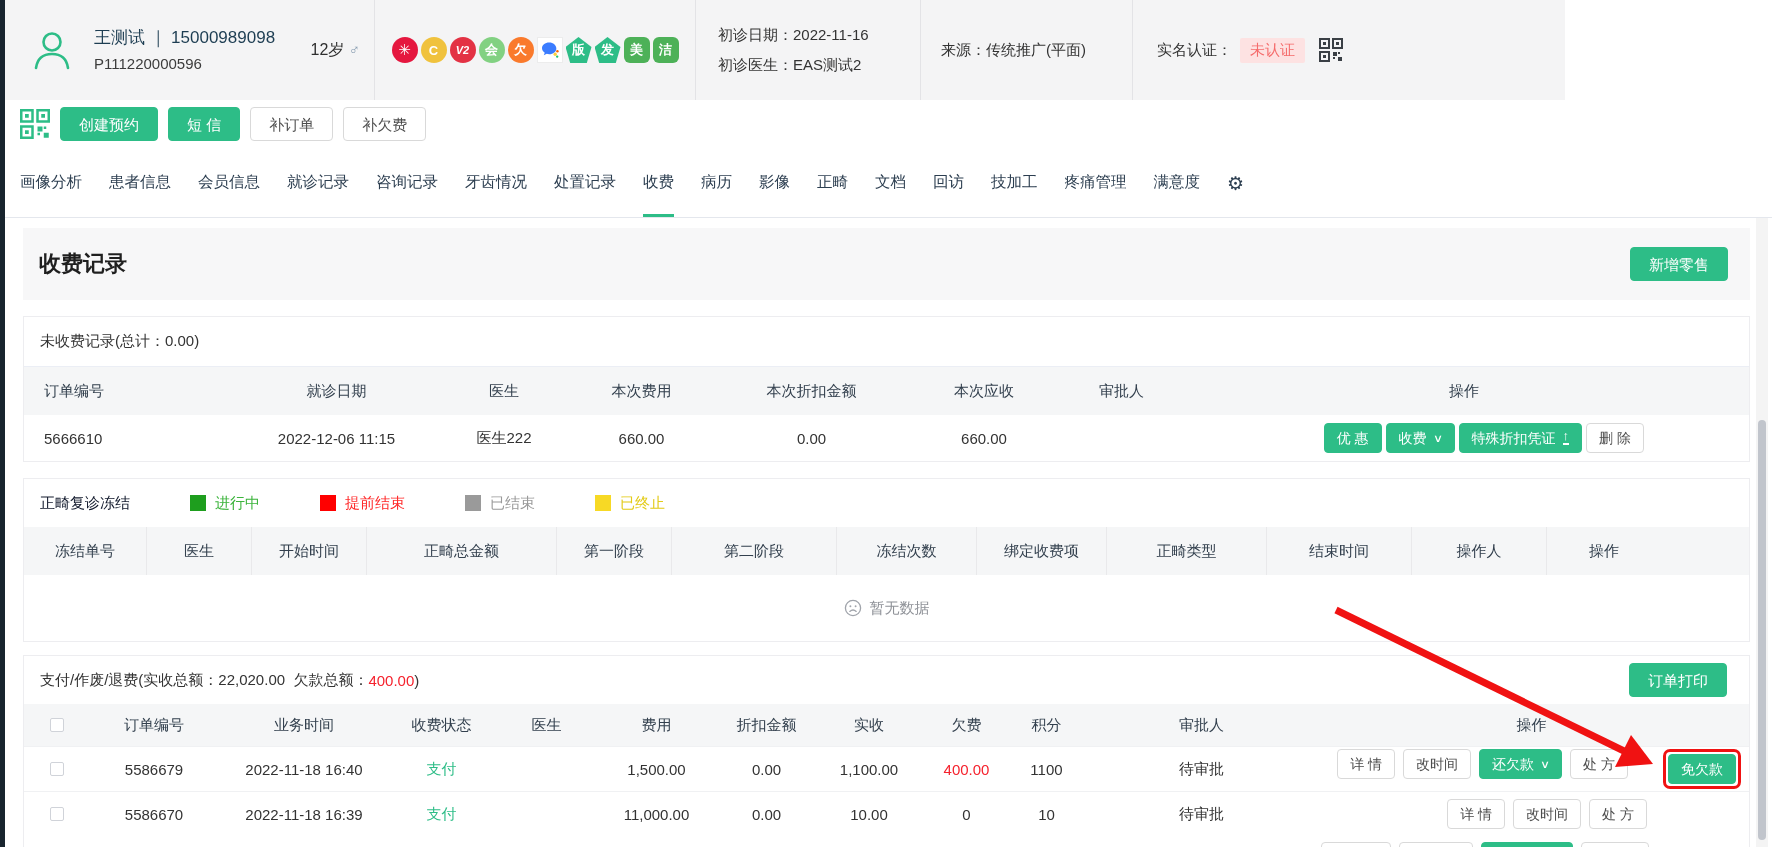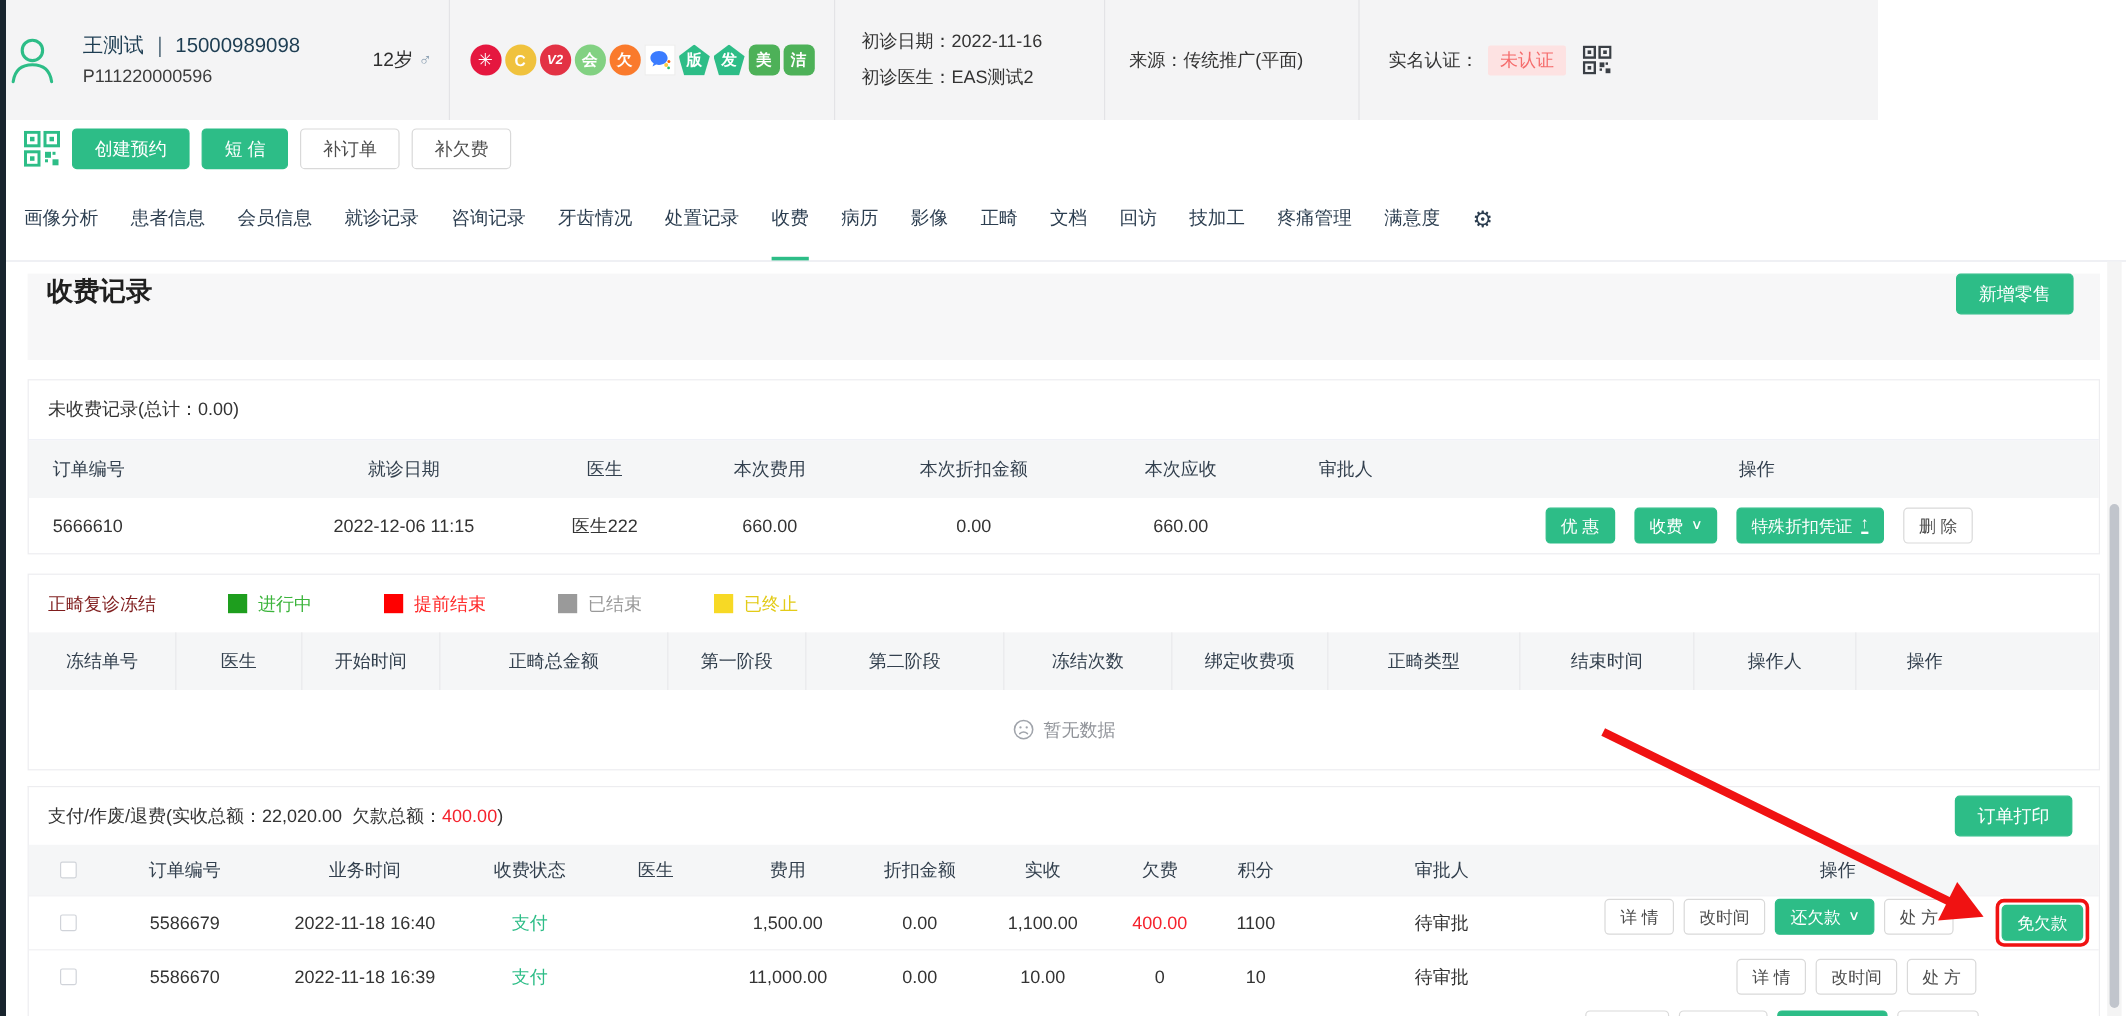--- a/index.html
+++ b/index.html
@@ -6,21 +6,21 @@
   html,body { background:#fff; }
   body { font-family:"Liberation Sans","DejaVu Sans",sans-serif; color:#333; }
   #screen { position:relative; width:1772px; height:847px; background:#fff; overflow:hidden; }
 
   
   .left-edge { position:absolute; left:0; top:0; width:5px; height:847px; background:#18242e; }
 
   
   .top-header { position:absolute; left:5px; top:0; width:1560px; height:100px; background:#f4f4f5; display:flex; }
   .hd-sec { display:flex; align-items:center; border-right:1px solid #e3e3e6; height:100%; }
-  .hd-sec1 { width:370px; }
+  .hd-sec1 { width:370px; padding-left:25px; }
   .hd-sec2 { width:321px; justify-content:center; }
   .hd-sec3 { width:225px; padding-left:22px; }
   .hd-sec4 { width:212px; padding-left:20px; }
   .hd-sec5 { flex:1; padding-left:24px; border-right:none; }
   .avatar { width:44px; height:44px; flex:0 0 44px; }
   .pt-names { margin-left:20px; line-height:1.55; }
   .pt-name { font-size:17px; color:#1d3d52; font-weight:500; white-space:nowrap; }
   .pt-id { font-size:15px; color:#3c3c3c; }
   .pt-age { margin-left:auto; margin-right:14px; font-size:16px; color:#2f2f2f; white-space:nowrap; }
   .male { color:#8ca0b3; font-size:15px; }
@@ -51,39 +51,39 @@
   .caret { font-size:11px; margin-left:7px; transform:scaleX(1.25); }
   .upl { margin-left:7px; border-bottom:2px solid #fff; line-height:0.8; font-size:13px; padding-bottom:1px; }
 
   
   .tabs { position:absolute; left:5px; top:148px; width:1767px; height:70px; background:#fff; display:flex; align-items:stretch; gap:27px; padding-left:15px; border-bottom:1px solid #e4e7ed; }
   .tab { font-size:15.5px; color:#2c3e50; display:flex; align-items:center; cursor:pointer; border-bottom:3px solid transparent; padding-top:2px; white-space:nowrap; }
   .tab.active { border-bottom-color:#2dbd87; }
   .tab-gear { font-size:19px; color:#2c3e50; display:flex; align-items:center; cursor:pointer; padding-top:2px; }
 
   
-  .panel-billing { position:absolute; left:23px; top:228px; width:1727px; height:72px; background:#f7f7f8; display:flex; justify-content:space-between; padding:0 22px 0 16px; }
+  .panel-billing { position:absolute; left:23px; top:228px; width:1727px; height:72px; background:#f7f7f8; display:flex; align-items:center; justify-content:space-between; padding:0 22px 0 16px; }
   .billing-title { font-size:22px; font-weight:700; color:#1f1f1f; }
 
   
   .panel { position:absolute; left:23px; width:1727px; background:#fff; border:1px solid #ededf0; }
   .sec-title-row { height:50px; display:flex; align-items:center; padding-left:16px; font-size:15px; color:#333; border-bottom:1px solid #ebeef5; }
 
   
   .panel-unpaid { top:316px; }
   .t1-grid { display:grid; grid-template-columns:185px 215px 120px 155px 185px 160px 115px 1fr; align-items:center; padding-left:20px; }
   .t1-head { height:48px; background:#f5f6f7; font-size:15px; color:#33404e; }
   .t1-row { height:46px; font-size:15px; color:#333; }
   .cell-c { text-align:center; }
-  .ops1 { display:flex; justify-content:flex-end; align-items:center; gap:16px; padding-right:105px; }
+  .ops1 { display:flex; justify-content:flex-end; align-items:center; gap:4px; padding-right:105px; }
 
   
   .panel-ortho { top:478px; }
   .legend-row { height:48px; display:flex; align-items:center; padding-left:16px; font-size:15px; border-bottom:0; }
-  .legend-title { color:#7f1d1d; }
+  .legend-title { color:#0f172a; }
   .lg-item { display:flex; align-items:center; margin-left:60px; }
   .lg-item:first-of-type { margin-left:38px; }
   .sw { width:16px; height:16px; margin-right:9px; flex:0 0 16px; }
   .sw-green { background:#1e9e1e; } .lg-green { color:#3cb43c; }
   .sw-red { background:#ff0000; } .lg-red { color:#ff2a2a; }
   .sw-gray { background:#9a9a9a; } .lg-gray { color:#9a9a9a; }
   .sw-yellow { background:#f7d925; } .lg-yellow { color:#e3cb18; }
   .t2-grid { display:grid; grid-template-columns:122px 105px 115px 190px 115px 165px 140px 130px 160px 145px 135px 115px 1fr; align-items:stretch; }
   .t2-head { height:48px; background:#f5f6f7; font-size:15px; color:#33404e; }
   .t2-head .t2h { display:flex; align-items:center; justify-content:center; }

